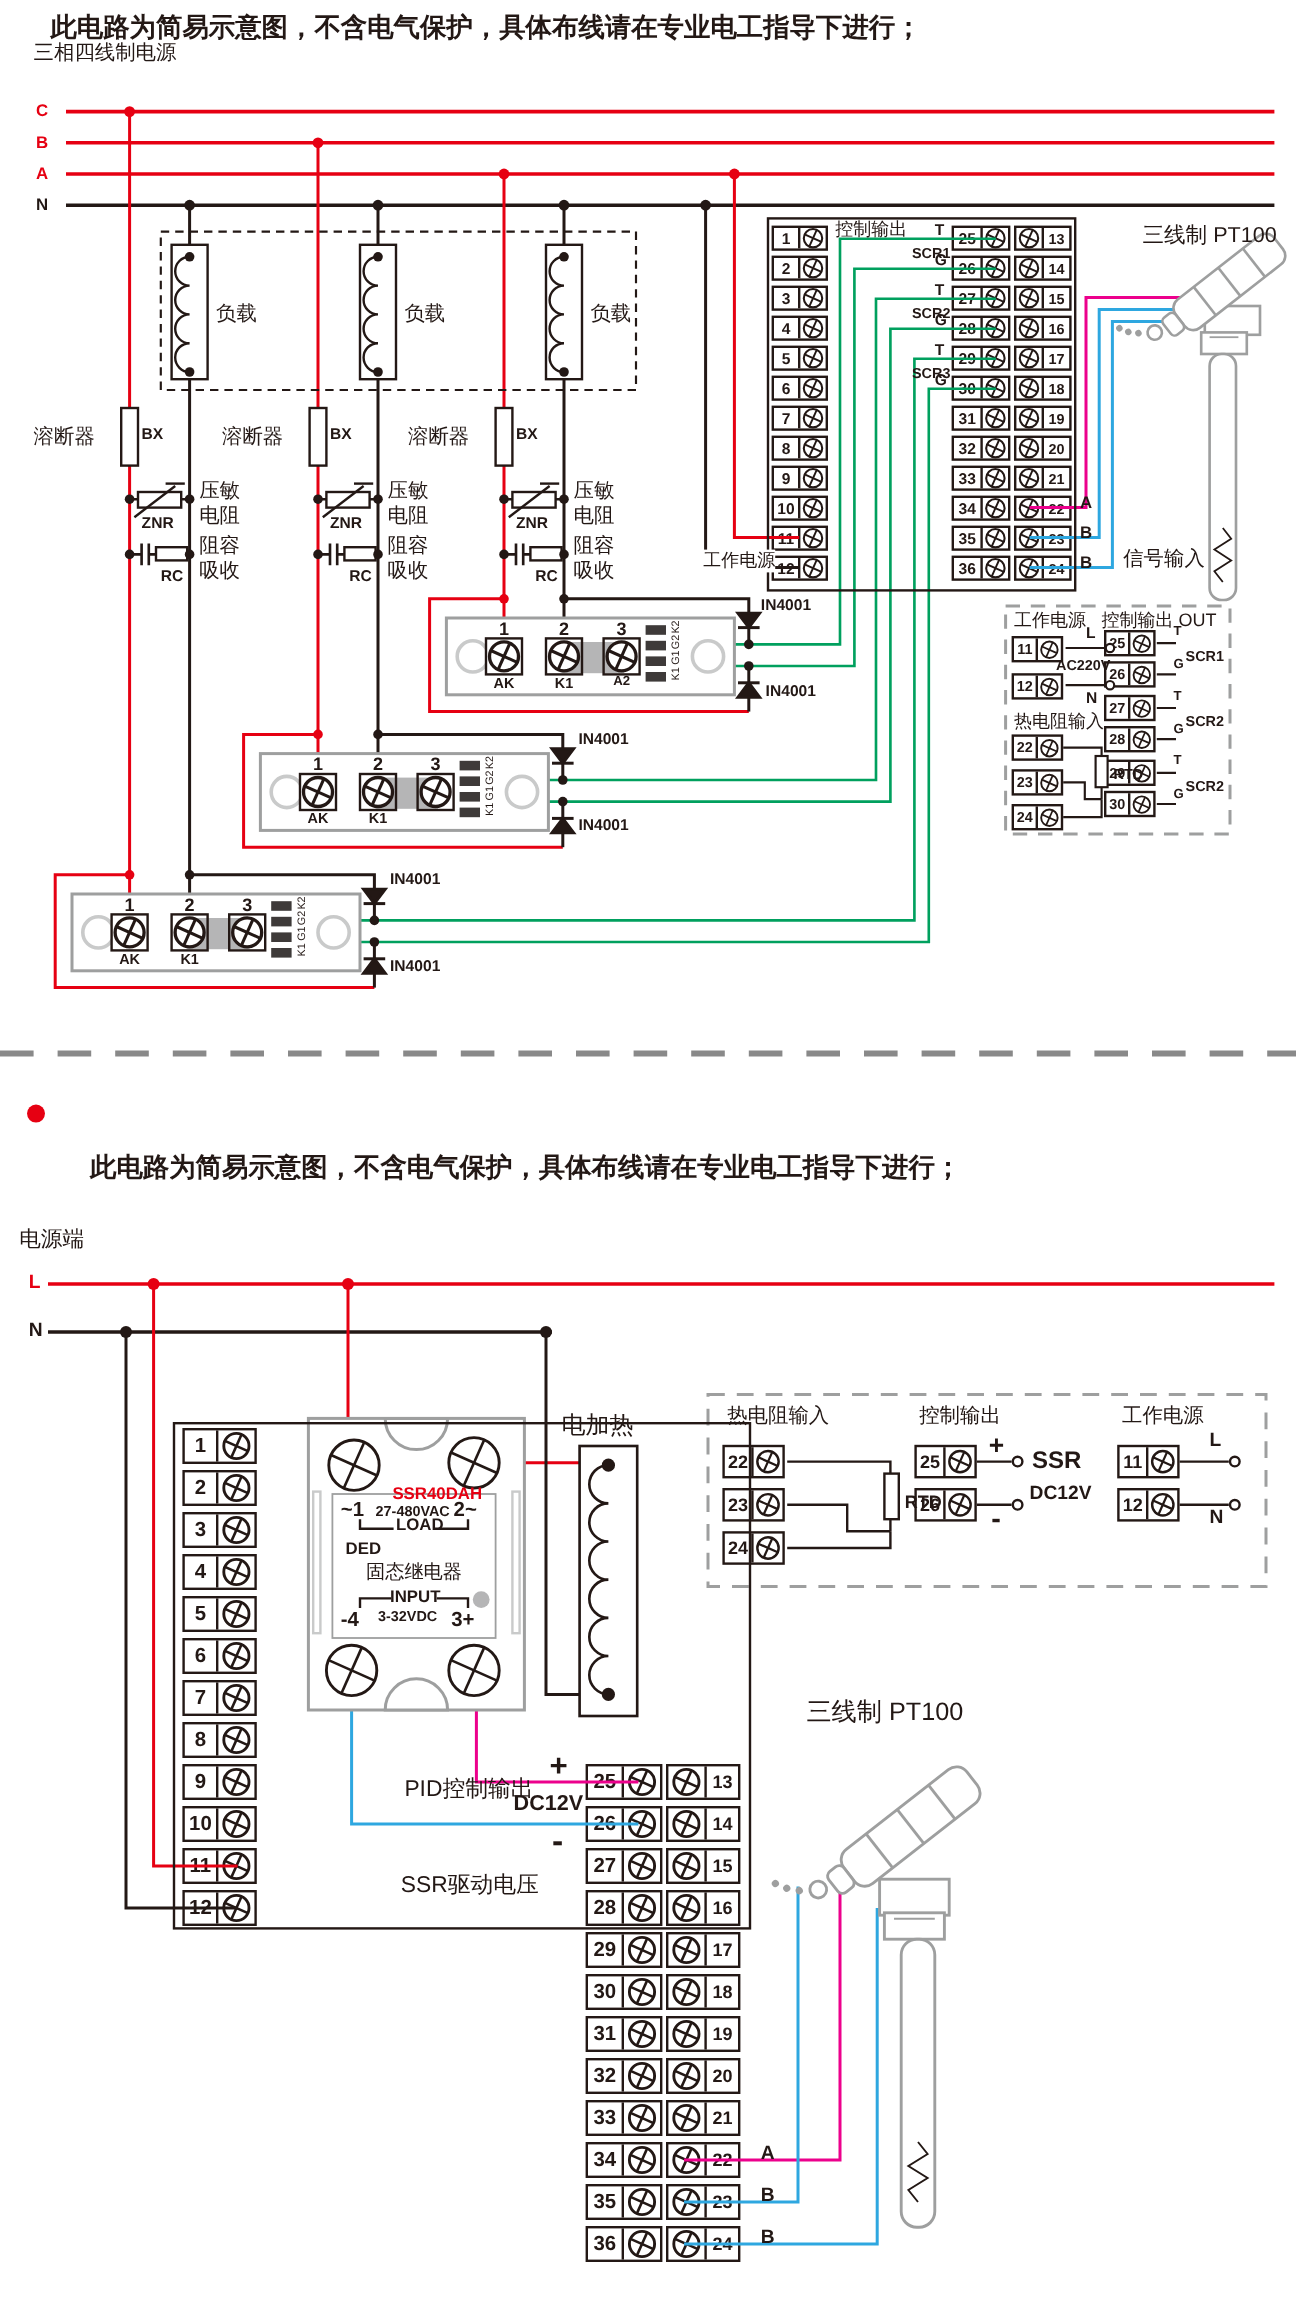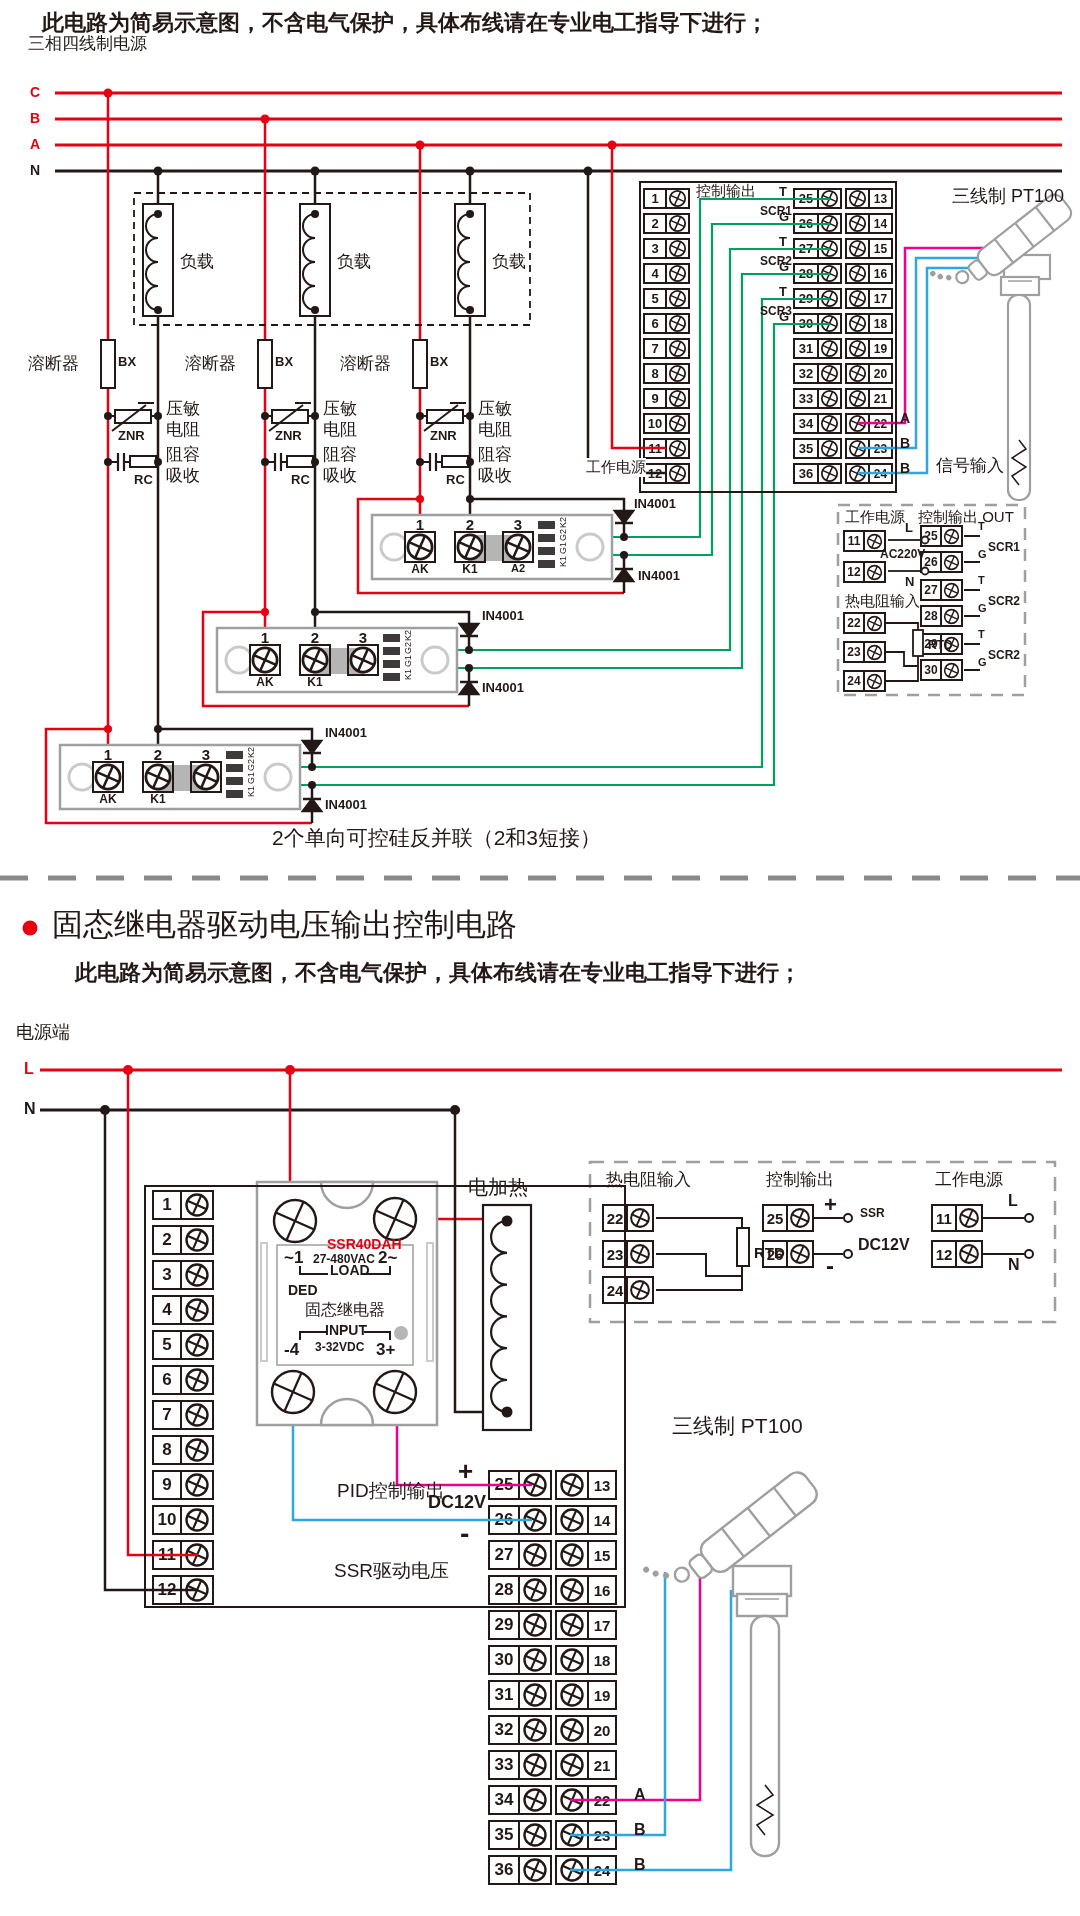--- a/index.html
+++ b/index.html
@@ -590,23 +590,21 @@
 <div class="munit m1" style="left:843px;top:670px">
       <span class="nb nbl">24</span>
       <span class="scell">
         <svg viewBox="-13 -13 26 26">
           <use href="#scrw"></use>
         </svg>
       </span>
     </div>
 <span class="lbl b" style="left:928px;top:638px;font-size:12px">RTD</span>
 
-<span class="lbl" style="left:272px;top:824px;font-size:21px">2个单向可控硅反并联（2和3短接）</span>
-
-<span class="lbl" style="left:52px;top:904px;font-size:31px">固态继电器驱动电压输出控制电路</span>
+
 <span class="lbl b" style="left:75px;top:958px;font-size:22px">此电路为简易示意图，不含电气保护，具体布线请在专业电工指导下进行；</span>
 <span class="lbl" style="left:16px;top:1020px;font-size:18px">电源端</span>
 <span class="lbl b red" style="left:24px;top:1060px;font-size:16px">L</span>
 <span class="lbl b" style="left:24px;top:1100px;font-size:16px">N</span>
 <span class="lbl" style="left:468px;top:1174px;font-size:20px">电加热</span>
 
 <span class="lbl b" style="left:284px;top:1248px;font-size:17px">~1</span>
 <span class="lbl b" style="left:313px;top:1252px;font-size:12px">27-480VAC</span>
 <span class="lbl b" style="left:378px;top:1248px;font-size:17px">2~</span>
 <span class="lbl b" style="left:330px;top:1262px;font-size:14px">LOAD</span>
@@ -655,21 +653,21 @@
     </div>
 <div class="munit m2" style="left:762px;top:1240px">
       <span class="nb nbl">26</span>
       <span class="scell">
         <svg viewBox="-13 -13 26 26">
           <use href="#scrw"></use>
         </svg>
       </span>
     </div>
 <span class="lbl b" style="left:824px;top:1192px;font-size:22px">+</span>
-<span class="lbl b" style="left:860px;top:1206px;font-size:12px">SSR</span>
+<span class="lbl b" style="left:860px;top:1206px;font-size:20px">SSR</span>
 <span class="lbl b" style="left:858px;top:1236px;font-size:16px">DC12V</span>
 <span class="lbl b" style="left:826px;top:1252px;font-size:24px">-</span>
 <span class="lbl" style="left:935px;top:1168px;font-size:17px">工作电源</span>
 <div class="munit m2" style="left:931px;top:1204px">
       <span class="nb nbl">11</span>
       <span class="scell">
         <svg viewBox="-13 -13 26 26">
           <use href="#scrw"></use>
         </svg>
       </span>

